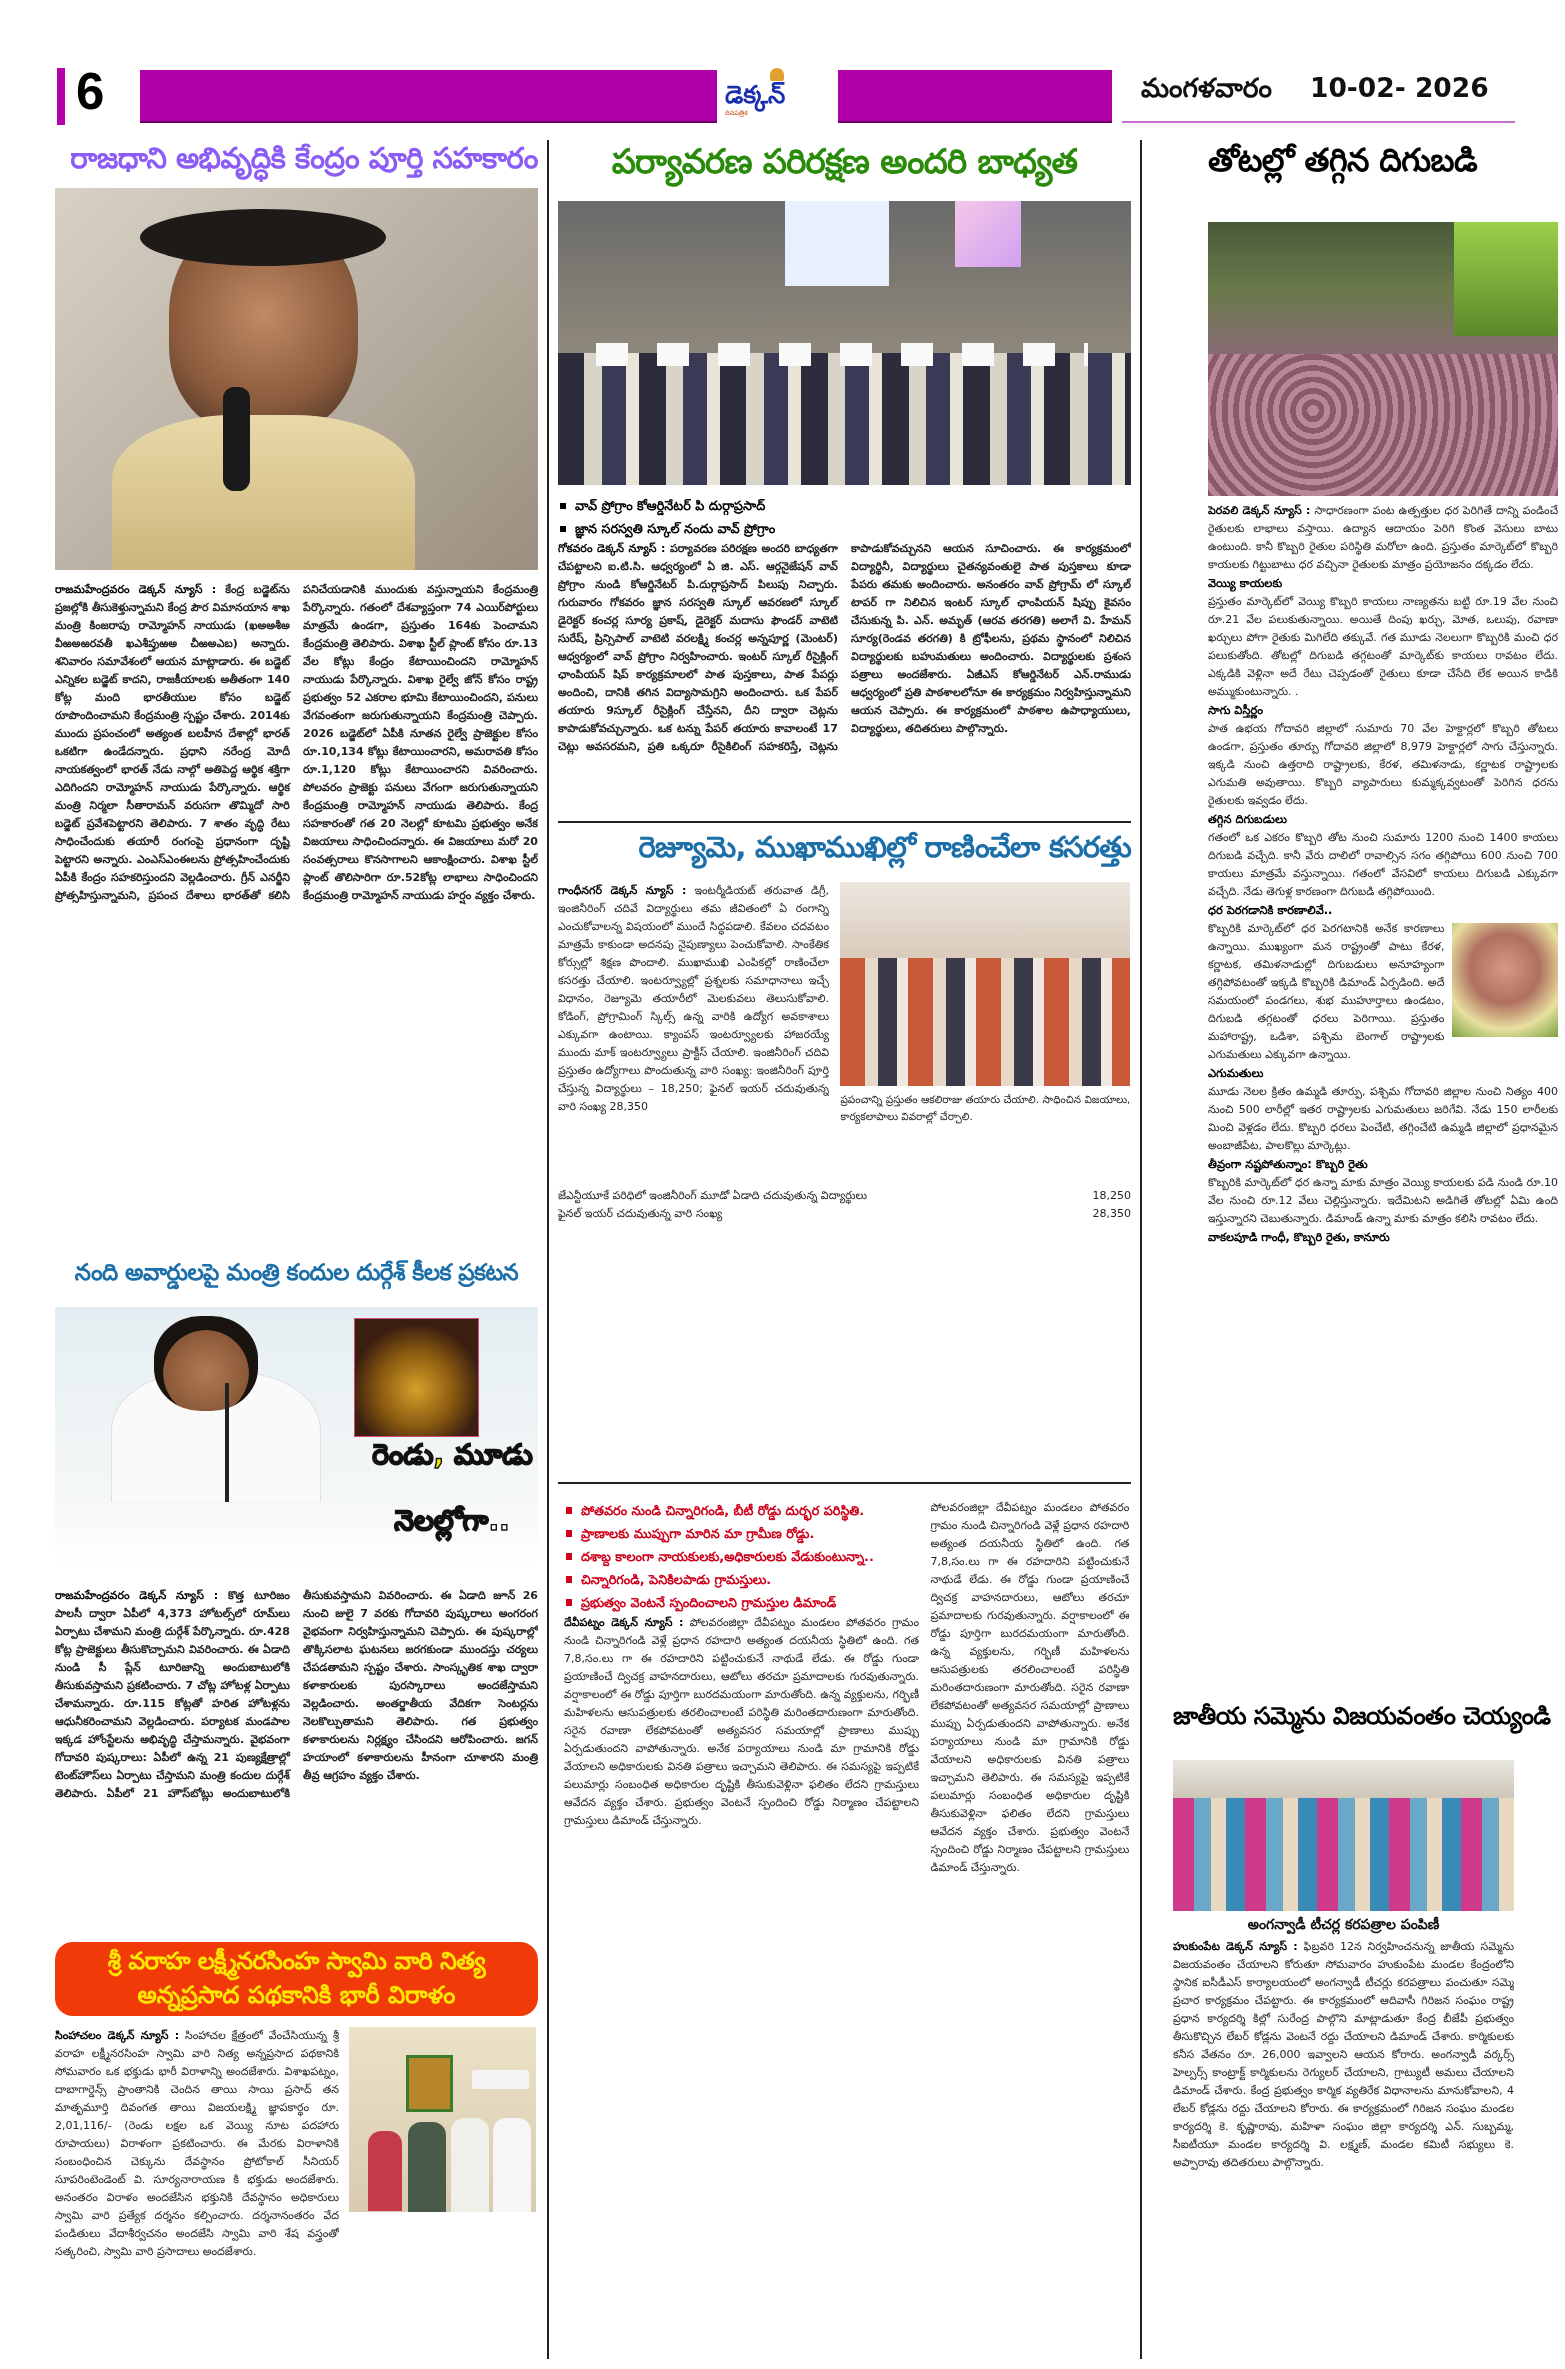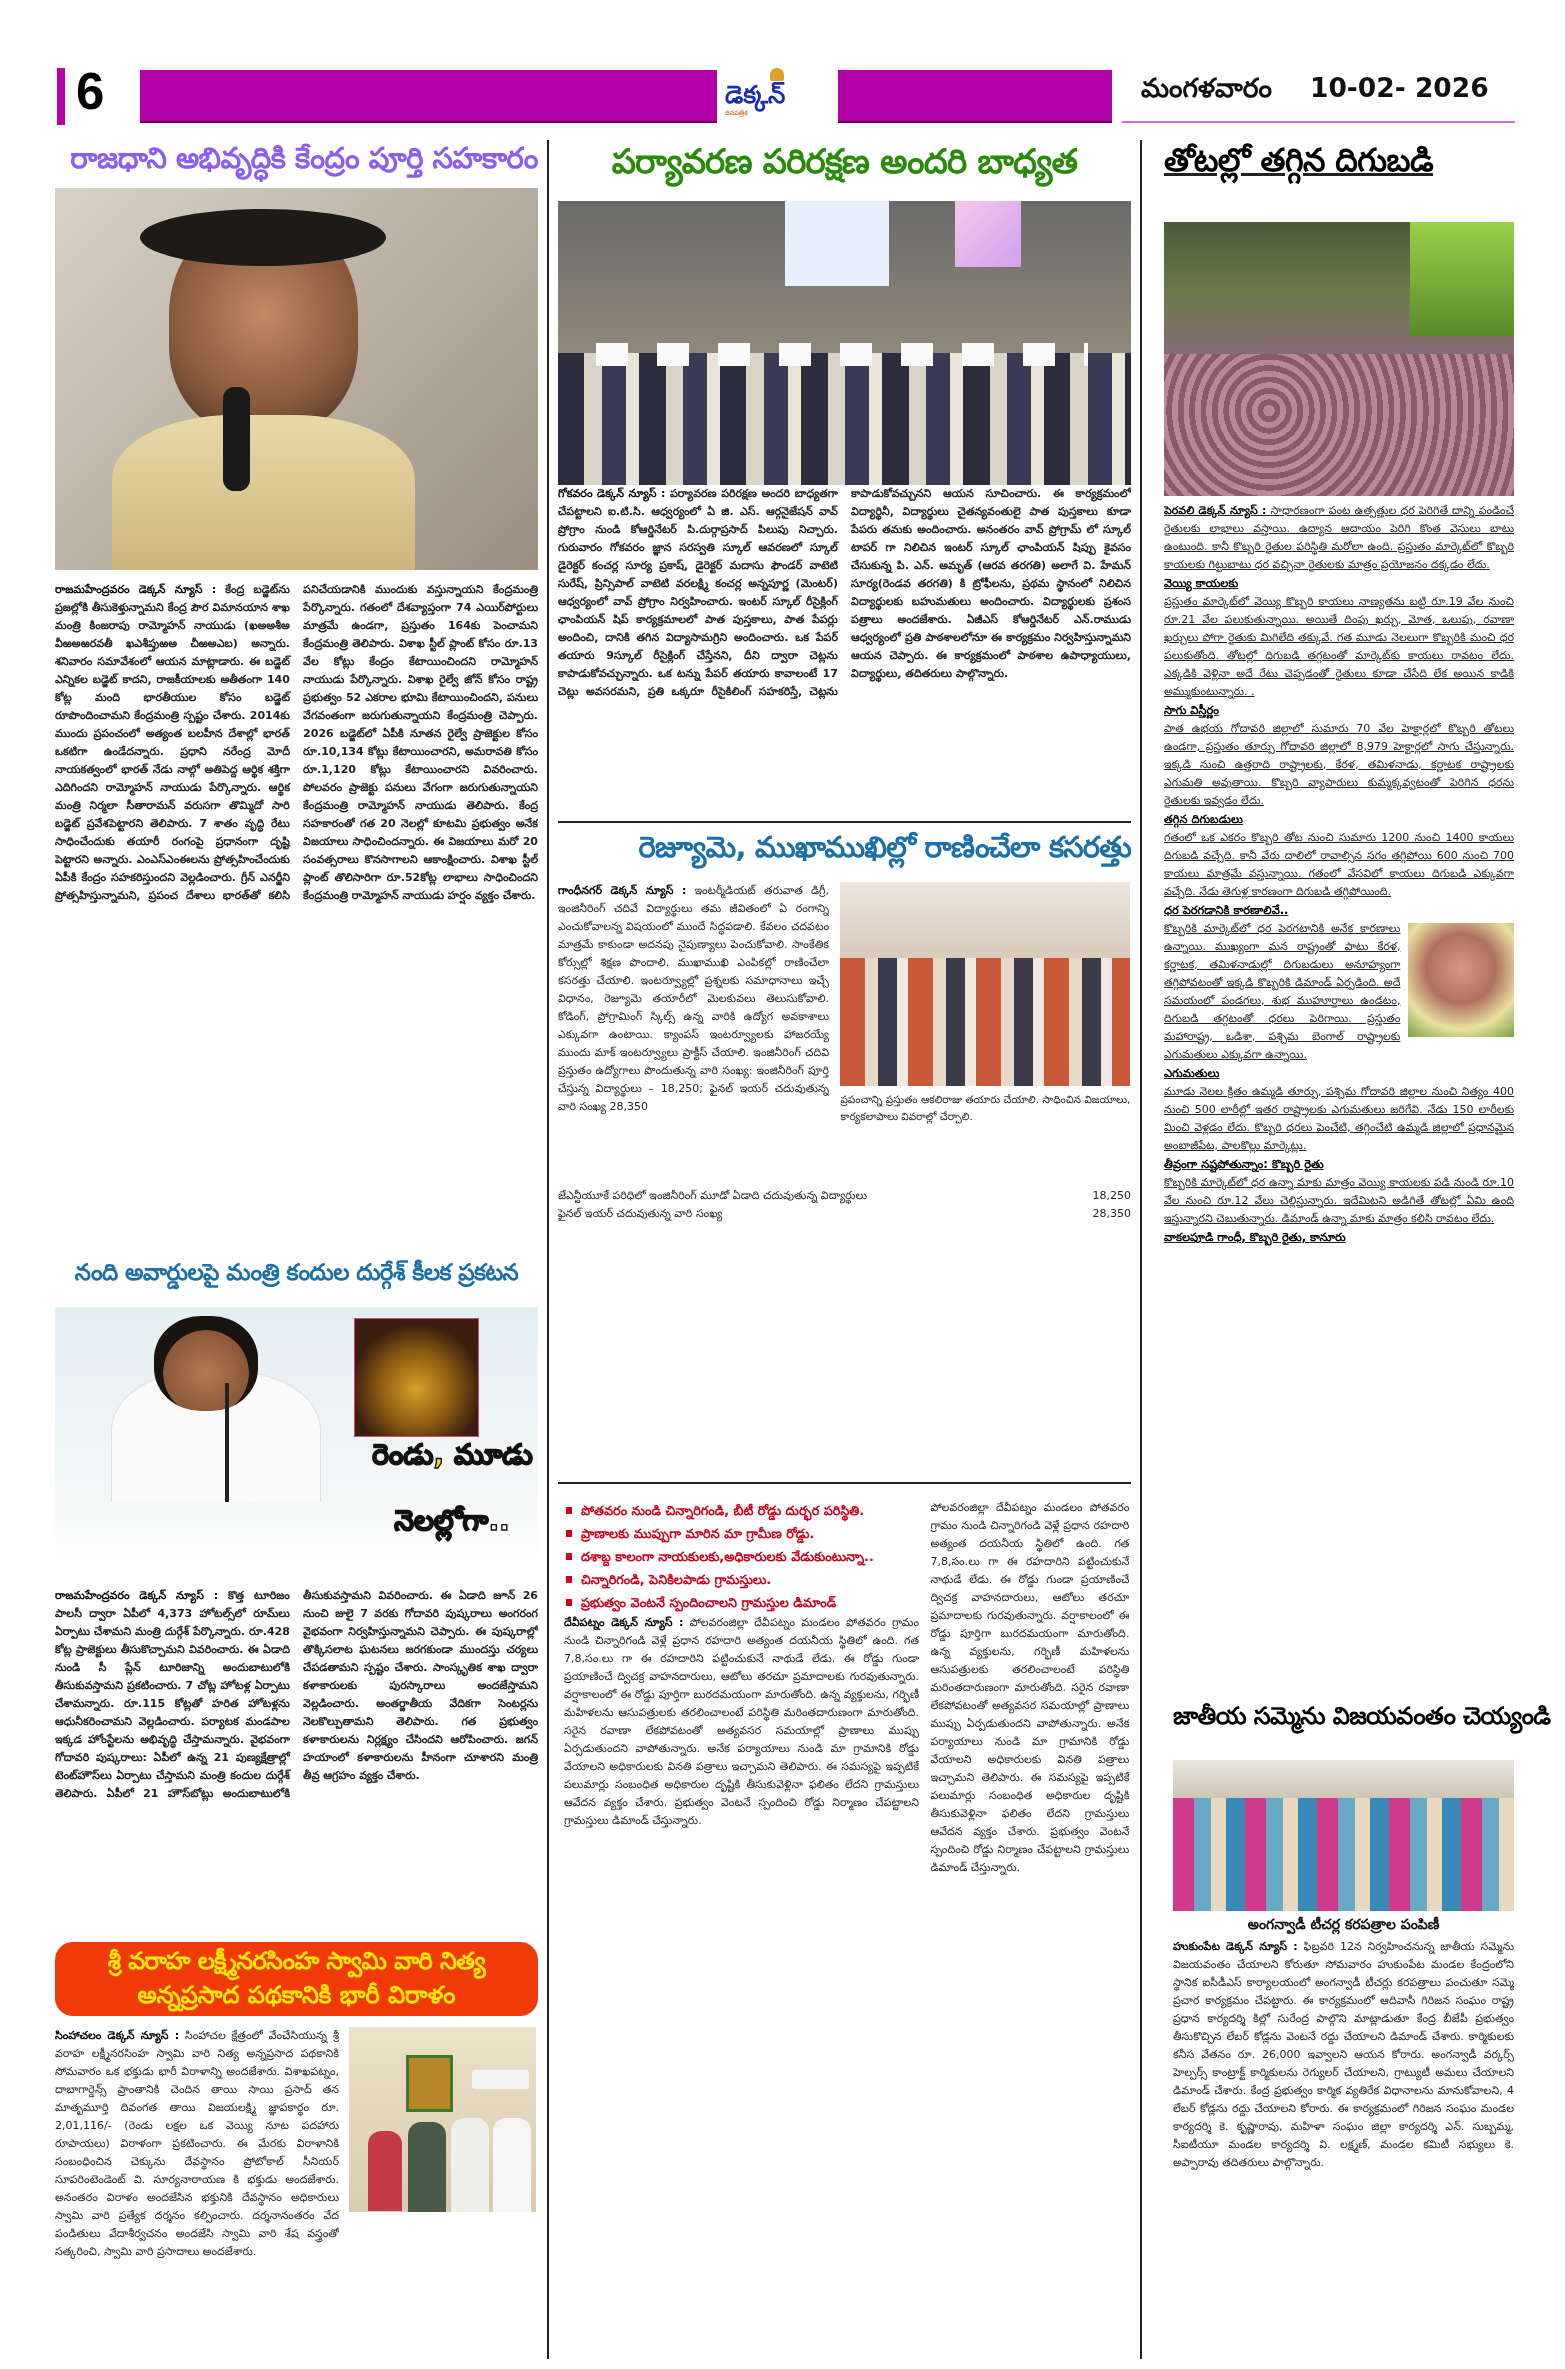--- a/index.html
+++ b/index.html
@@ -110,20 +110,28 @@
 </div>
 
 <div class="col" style="left:558px; top:142px; width:573px;">
   <div class="headline" style="font-size:34px; color:#2a8a0a; text-align:center; height:51px; white-space:nowrap; letter-spacing:-0.8px;">పర్యావరణ పరిరక్షణ అందరి బాధ్యత</div>
   <div class="photo" style="height:284px; margin-top:7.6px; background:linear-gradient(180deg,#6a6a6a 0%,#8a8478 45%,#a8a49a 100%);">
     <div style="position:absolute; left:227px; top:0; width:104px; height:85px; background:#e8f0ff;"></div>
     <div style="position:absolute; left:397px; top:0; width:66px; height:66px; background:linear-gradient(135deg,#f4c8e8,#d0a0f0);"></div>
     <div style="position:absolute; left:0; bottom:0; width:100%; height:132px; background:repeating-linear-gradient(90deg,#2c2c3c 0 26.5px,#d8d4c8 26.5px 44px,#3a3a56 44px 68px,#e8e4d8 68px 81px);"></div>
     <div style="position:absolute; left:38px; top:142px; width:492px; height:23px; background:repeating-linear-gradient(90deg,#fafafa 0 32px,transparent 32px 61px);"></div>
   </div>
+  <div style="display:flex; gap:13.2px; margin-top:9.5px;">
+    <div style="width:279px;">
+      <ul class="bullets black">
+        <li>వావ్ ప్రోగ్రాం కోఆర్డినేటర్ పి దుర్గాప్రసాద్</li>
+        <li>జ్ఞాన సరస్వతి స్కూల్ నందు వావ్ ప్రోగ్రాం</li>
+      </ul>
+    </div>
+  </div>
   <div class="body-text two-col" style="margin-top:0; height:284px; overflow:hidden;">
     <b>గోకవరం డెక్కన్ న్యూస్ :</b> <span>పర్యావరణ పరిరక్షణ అందరి బాధ్యతగా చేపట్టాలని ఐ.టి.సి. ఆధ్వర్యంలో ఏ జి. ఎస్. ఆర్గనైజేషన్ వావ్ ప్రోగ్రాం నుండి కోఆర్డినేటర్ పి.దుర్గాప్రసాద్ పిలుపు నిచ్చారు. గురువారం గోకవరం జ్ఞాన సరస్వతి స్కూల్ ఆవరణలో స్కూల్ డైరెక్టర్ కంచర్ల సూర్య ప్రకాష్, డైరెక్టర్ మదాసు ఫౌండర్ వాటెటి సురేష్, ప్రిన్సిపాల్ వాటెటి వరలక్ష్మి కంచర్ల అన్నపూర్ణ (మెంటర్) ఆధ్వర్యంలో వావ్ ప్రోగ్రాం నిర్వహించారు. ఇంటర్ స్కూల్ రీసైక్లింగ్ ఛాంపియన్ షిప్ కార్యక్రమాలలో పాత పుస్తకాలు, పాత పేపర్లు అందించి, దానికి తగిన విద్యాసామగ్రిని అందించారు. ఒక పేపర్ తయారు 9స్కూల్ రీసైక్లింగ్ చేస్తేనని, దీని ద్వారా చెట్లను కాపాడుకోవచ్చున్నారు. ఒక టన్ను పేపర్ తయారు కావాలంటే 17 చెట్లు అవసరమని, ప్రతి ఒక్కరూ రీసైకిలింగ్ సహకరిస్తే, చెట్లను కాపాడుకోవచ్చునని ఆయన సూచించారు. ఈ కార్యక్రమంలో విద్యార్థినీ, విద్యార్థులు చైతన్యవంతులై పాత పుస్తకాలు కూడా పేపరు తమకు అందించారు. అనంతరం వావ్ ప్రోగ్రామ్ లో స్కూల్ టాపర్ గా నిలిచిన ఇంటర్ స్కూల్ ఛాంపియన్ షిప్పు కైవసం చేసుకున్న పి. ఎన్. అమృత్ (ఆరవ తరగతి) అలాగే వి. హేమన్ సూర్య(రెండవ తరగతి) కి ట్రోఫీలను, ప్రథమ స్థానంలో నిలిచిన విద్యార్థులకు బహుమతులు అందించారు. విద్యార్థులకు ప్రశంస పత్రాలు అందజేశారు. ఏజీఎస్ కోఆర్డినేటర్ ఎన్.రాముడు ఆధ్వర్యంలో ప్రతి పాఠశాలలోనూ ఈ కార్యక్రమం నిర్వహిస్తున్నామని ఆయన చెప్పారు. ఈ కార్యక్రమంలో పాఠశాల ఉపాధ్యాయులు, విద్యార్థులు, తదితరులు పాల్గొన్నారు.</span>
   </div>
 </div>
 
 <div style="position:absolute; left:558px; top:821px; width:573px; height:1.9px; background:#222;"></div>
 
 <div class="col" style="left:558px; top:831px; width:573px;">
   <div class="headline" style="font-size:29px; color:#1c6fa8; text-align:right; height:47px; white-space:nowrap; letter-spacing:-0.8px;">రెజ్యూమె, ముఖాముఖిల్లో రాణించేలా కసరత్తు</div>
   <div style="display:flex; gap:11.4px; margin-top:3.8px;">
@@ -162,21 +170,21 @@
         <li>ప్రభుత్వం వెంటనే స్పందించాలని గ్రామస్తుల డిమాండ్</li>
       </ul>
       <div class="body-text" style="height:274px; overflow:hidden;">
         <b>దేవీపట్నం డెక్కన్ న్యూస్ :</b> <span>పోలవరంజిల్లా దేవీపట్నం మండలం పోతవరం గ్రామం నుండి చిన్నారిగండి వెళ్లే ప్రధాన రహదారి అత్యంత దయనీయ స్థితిలో ఉంది. గత 7,8,సం.లు గా ఈ రహదారిని పట్టించుకునే నాథుడే లేడు. ఈ రోడ్డు గుండా ప్రయాణించే ద్విచక్ర వాహనదారులు, ఆటోలు తరచూ ప్రమాదాలకు గురవుతున్నారు. వర్షాకాలంలో ఈ రోడ్డు పూర్తిగా బురదమయంగా మారుతోంది. ఉన్న వ్యక్తులను, గర్భిణీ మహిళలను ఆసుపత్రులకు తరలించాలంటే పరిస్థితి మరింతదారుణంగా మారుతోంది. సరైన రవాణా లేకపోవటంతో అత్యవసర సమయాల్లో ప్రాణాలు ముప్పు ఏర్పడుతుందని వాపోతున్నారు. అనేక పర్యాయాలు నుండి మా గ్రామానికి రోడ్డు వేయాలని అధికారులకు వినతి పత్రాలు ఇచ్చామని తెలిపారు. ఈ సమస్యపై ఇప్పటికే పలుమార్లు సంబంధిత అధికారుల దృష్టికి తీసుకువెళ్లినా ఫలితం లేదని గ్రామస్తులు ఆవేదన వ్యక్తం చేశారు. ప్రభుత్వం వెంటనే స్పందించి రోడ్డు నిర్మాణం చేపట్టాలని గ్రామస్తులు డిమాండ్ చేస్తున్నారు.</span>
       </div>
     </div>
     <div class="body-text" style="width:199px; height:454px; overflow:hidden;">పోలవరంజిల్లా దేవీపట్నం మండలం పోతవరం గ్రామం నుండి చిన్నారిగండి వెళ్లే ప్రధాన రహదారి అత్యంత దయనీయ స్థితిలో ఉంది. గత 7,8,సం.లు గా ఈ రహదారిని పట్టించుకునే నాథుడే లేడు. ఈ రోడ్డు గుండా ప్రయాణించే ద్విచక్ర వాహనదారులు, ఆటోలు తరచూ ప్రమాదాలకు గురవుతున్నారు. వర్షాకాలంలో ఈ రోడ్డు పూర్తిగా బురదమయంగా మారుతోంది. ఉన్న వ్యక్తులను, గర్భిణీ మహిళలను ఆసుపత్రులకు తరలించాలంటే పరిస్థితి మరింతదారుణంగా మారుతోంది. సరైన రవాణా లేకపోవటంతో అత్యవసర సమయాల్లో ప్రాణాలు ముప్పు ఏర్పడుతుందని వాపోతున్నారు. అనేక పర్యాయాలు నుండి మా గ్రామానికి రోడ్డు వేయాలని అధికారులకు వినతి పత్రాలు ఇచ్చామని తెలిపారు. ఈ సమస్యపై ఇప్పటికే పలుమార్లు సంబంధిత అధికారుల దృష్టికి తీసుకువెళ్లినా ఫలితం లేదని గ్రామస్తులు ఆవేదన వ్యక్తం చేశారు. ప్రభుత్వం వెంటనే స్పందించి రోడ్డు నిర్మాణం చేపట్టాలని గ్రామస్తులు డిమాండ్ చేస్తున్నారు.</div>
   </div>
 </div>
 
-<div class="col" style="left:1164px; top:142px; width:350px;text-decoration:underline;">
+<div class="col" style="left:1208px; top:142px; width:350px;">
   <div class="headline" style="font-size:32px; color:#000; height:57px; white-space:nowrap; letter-spacing:-0.6px;">తోటల్లో తగ్గిన దిగుబడి</div>
   <div class="photo" style="height:274px; margin-top:23px; background:linear-gradient(180deg,#4a5a3a 0%,#6a7a4a 25%,#8a6a78 50%,#a87a88 75%,#8a5a6a 100%);">
     <div style="position:absolute; left:0; bottom:0; width:100%; height:142px; background:repeating-radial-gradient(circle at 30% 40%,#b88898 0 5.7px,#8a5a6a 5.7px 11.4px);"></div>
     <div style="position:absolute; left:246px; top:0; width:104px; height:114px; background:linear-gradient(180deg,#9ad04a,#5a8a2a);"></div>
   </div>
   <div class="body-text" style="margin-top:5.7px; height:1240px; overflow:hidden;">
     <b>పెరవలి డెక్కన్ న్యూస్ :</b> <span>సాధారణంగా పంట ఉత్పత్తుల ధర పెరిగితే దాన్ని పండించే రైతులకు లాభాలు వస్తాయి. ఉద్యాన ఆదాయం పెరిగి కొంత వెసులు బాటు ఉంటుంది. కానీ కొబ్బరి రైతుల పరిస్థితి మరోలా ఉంది. ప్రస్తుతం మార్కెట్‌లో కొబ్బరి కాయలకు గిట్టుబాటు ధర వచ్చినా రైతులకు మాత్రం ప్రయోజనం దక్కడం లేదు.</span>
     <div class="subhead">వెయ్యి కాయలకు</div>
     <div>ప్రస్తుతం మార్కెట్‌లో వెయ్యి కొబ్బరి కాయలు నాణ్యతను బట్టి రూ.19 వేల నుంచి రూ.21 వేల పలుకుతున్నాయి. అయితే దింపు ఖర్చు, మోత, ఒలుపు, రవాణా ఖర్చులు పోగా రైతుకు మిగిలేది తక్కువే. గత మూడు నెలలుగా కొబ్బరికి మంచి ధర పలుకుతోంది. తోటల్లో దిగుబడి తగ్గటంతో మార్కెట్‌కు కాయలు రావటం లేదు. ఎక్కడికి వెళ్లినా అదే రేటు చెప్పడంతో రైతులు కూడా చేసేది లేక అయిన కాడికి అమ్ముకుంటున్నారు. .</div>
     <div class="subhead">సాగు విస్తీర్ణం</div>

